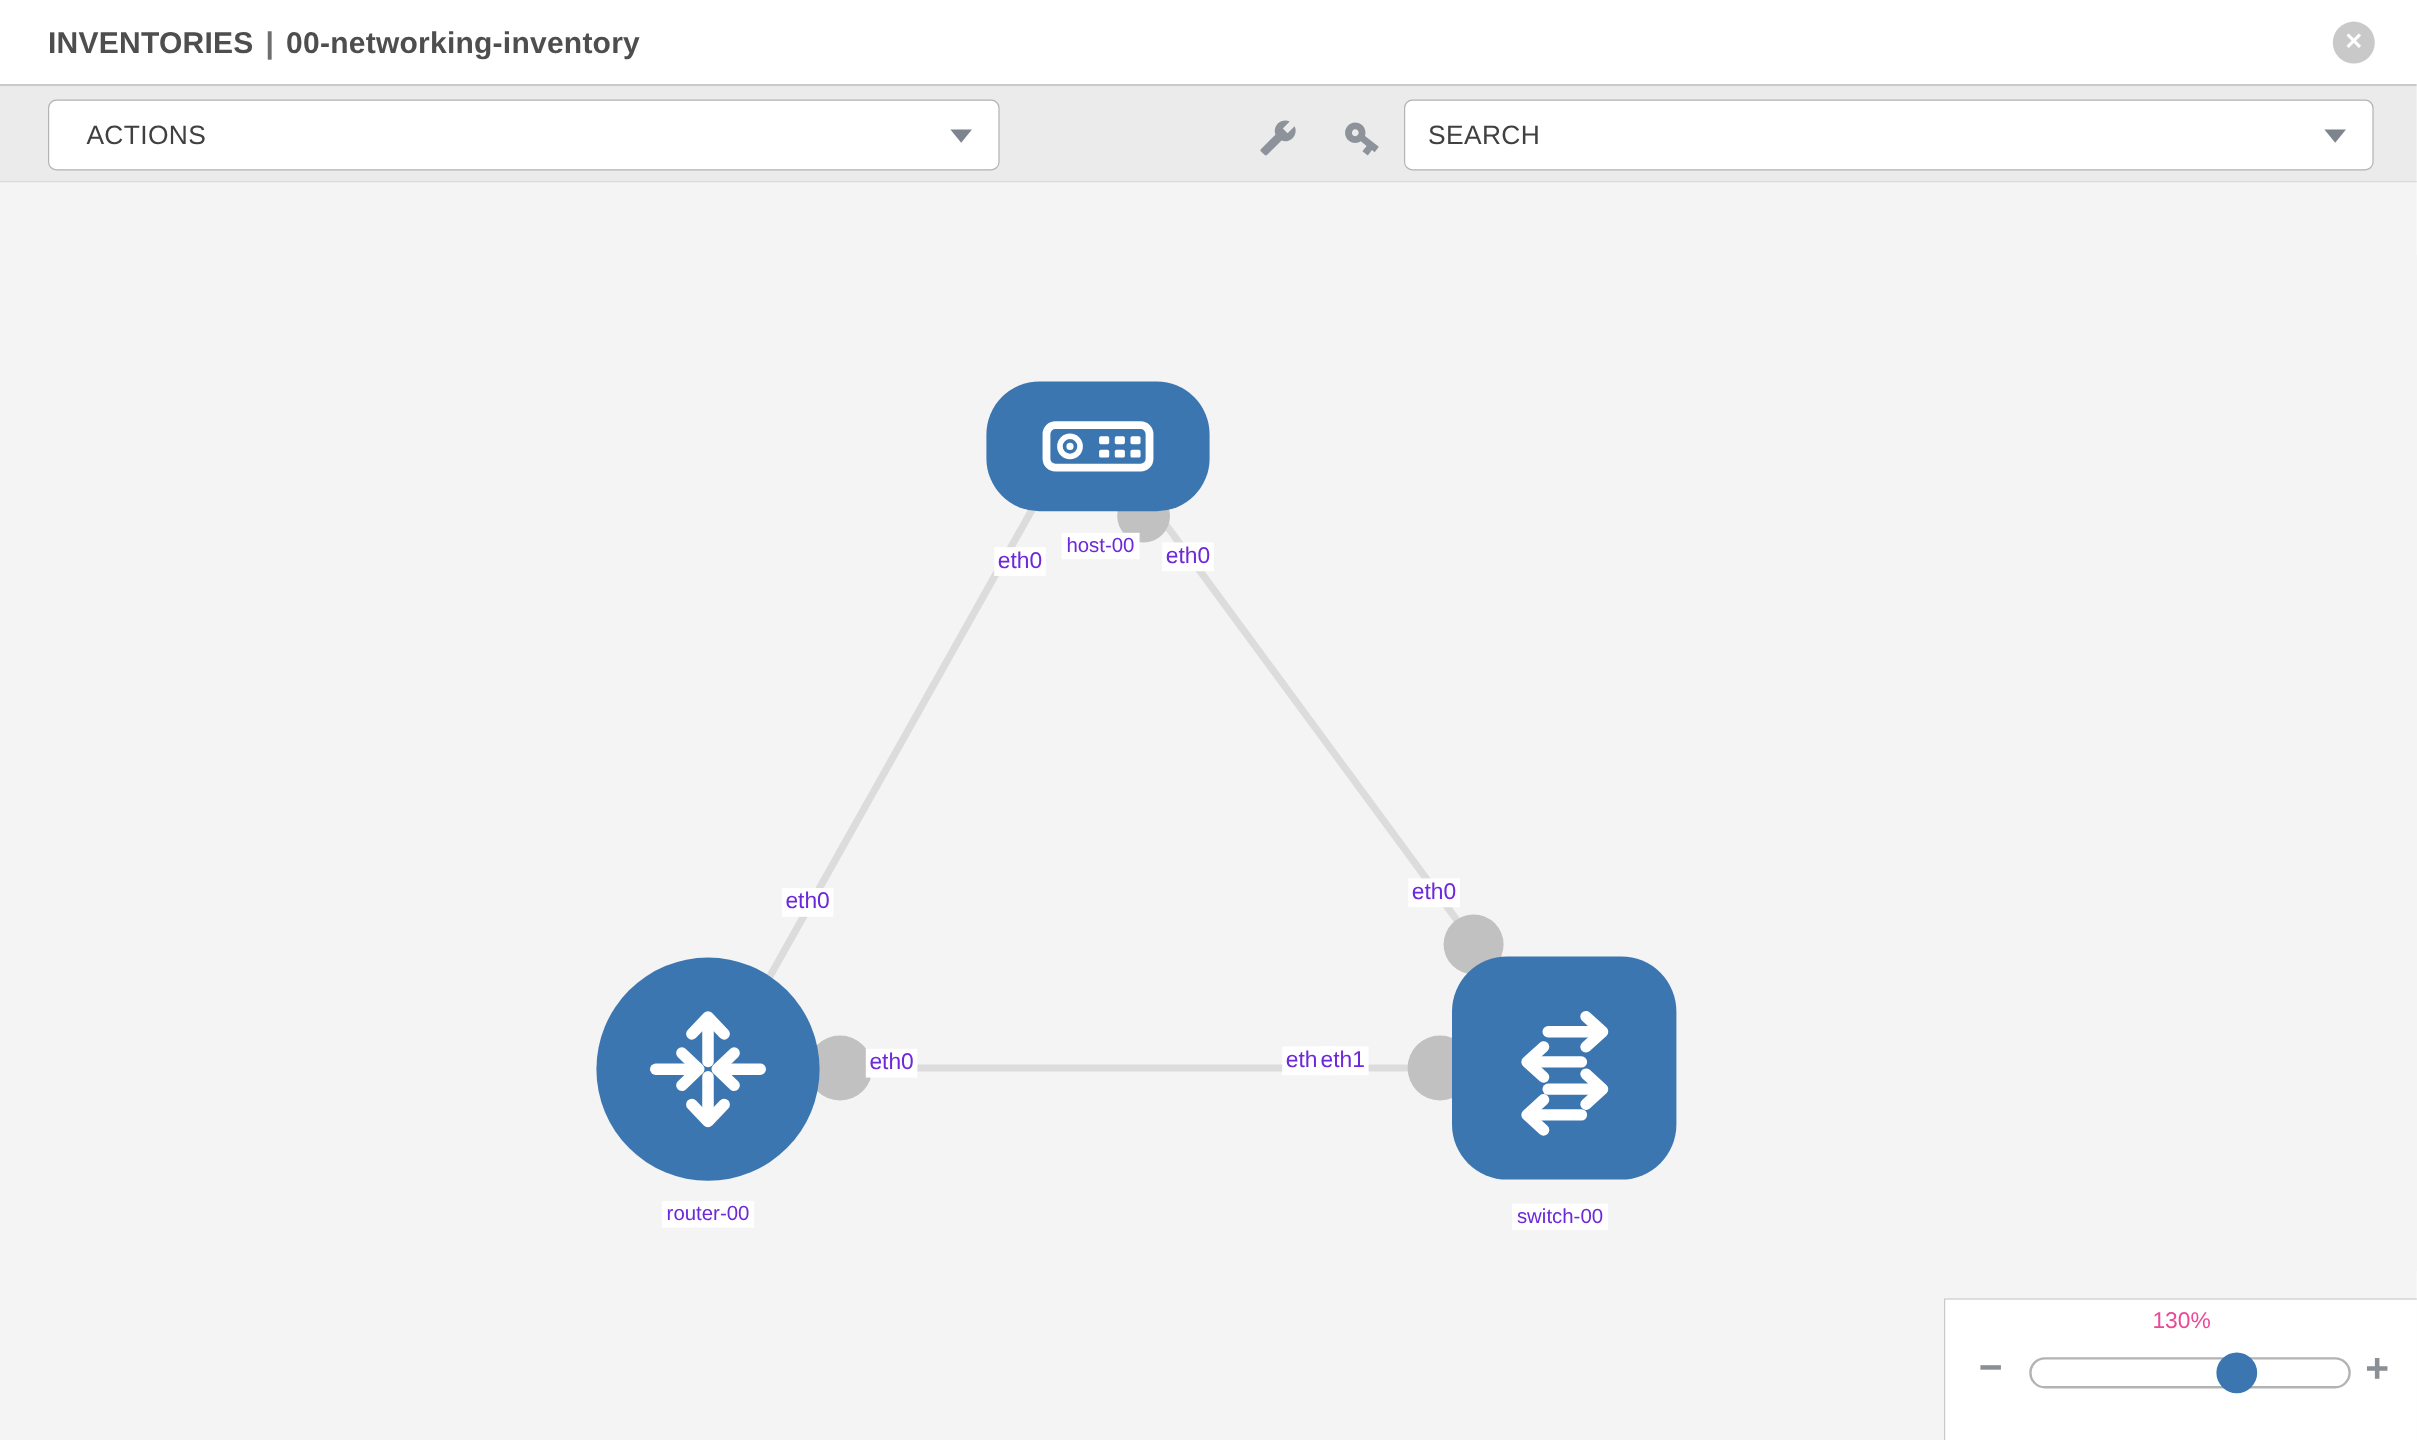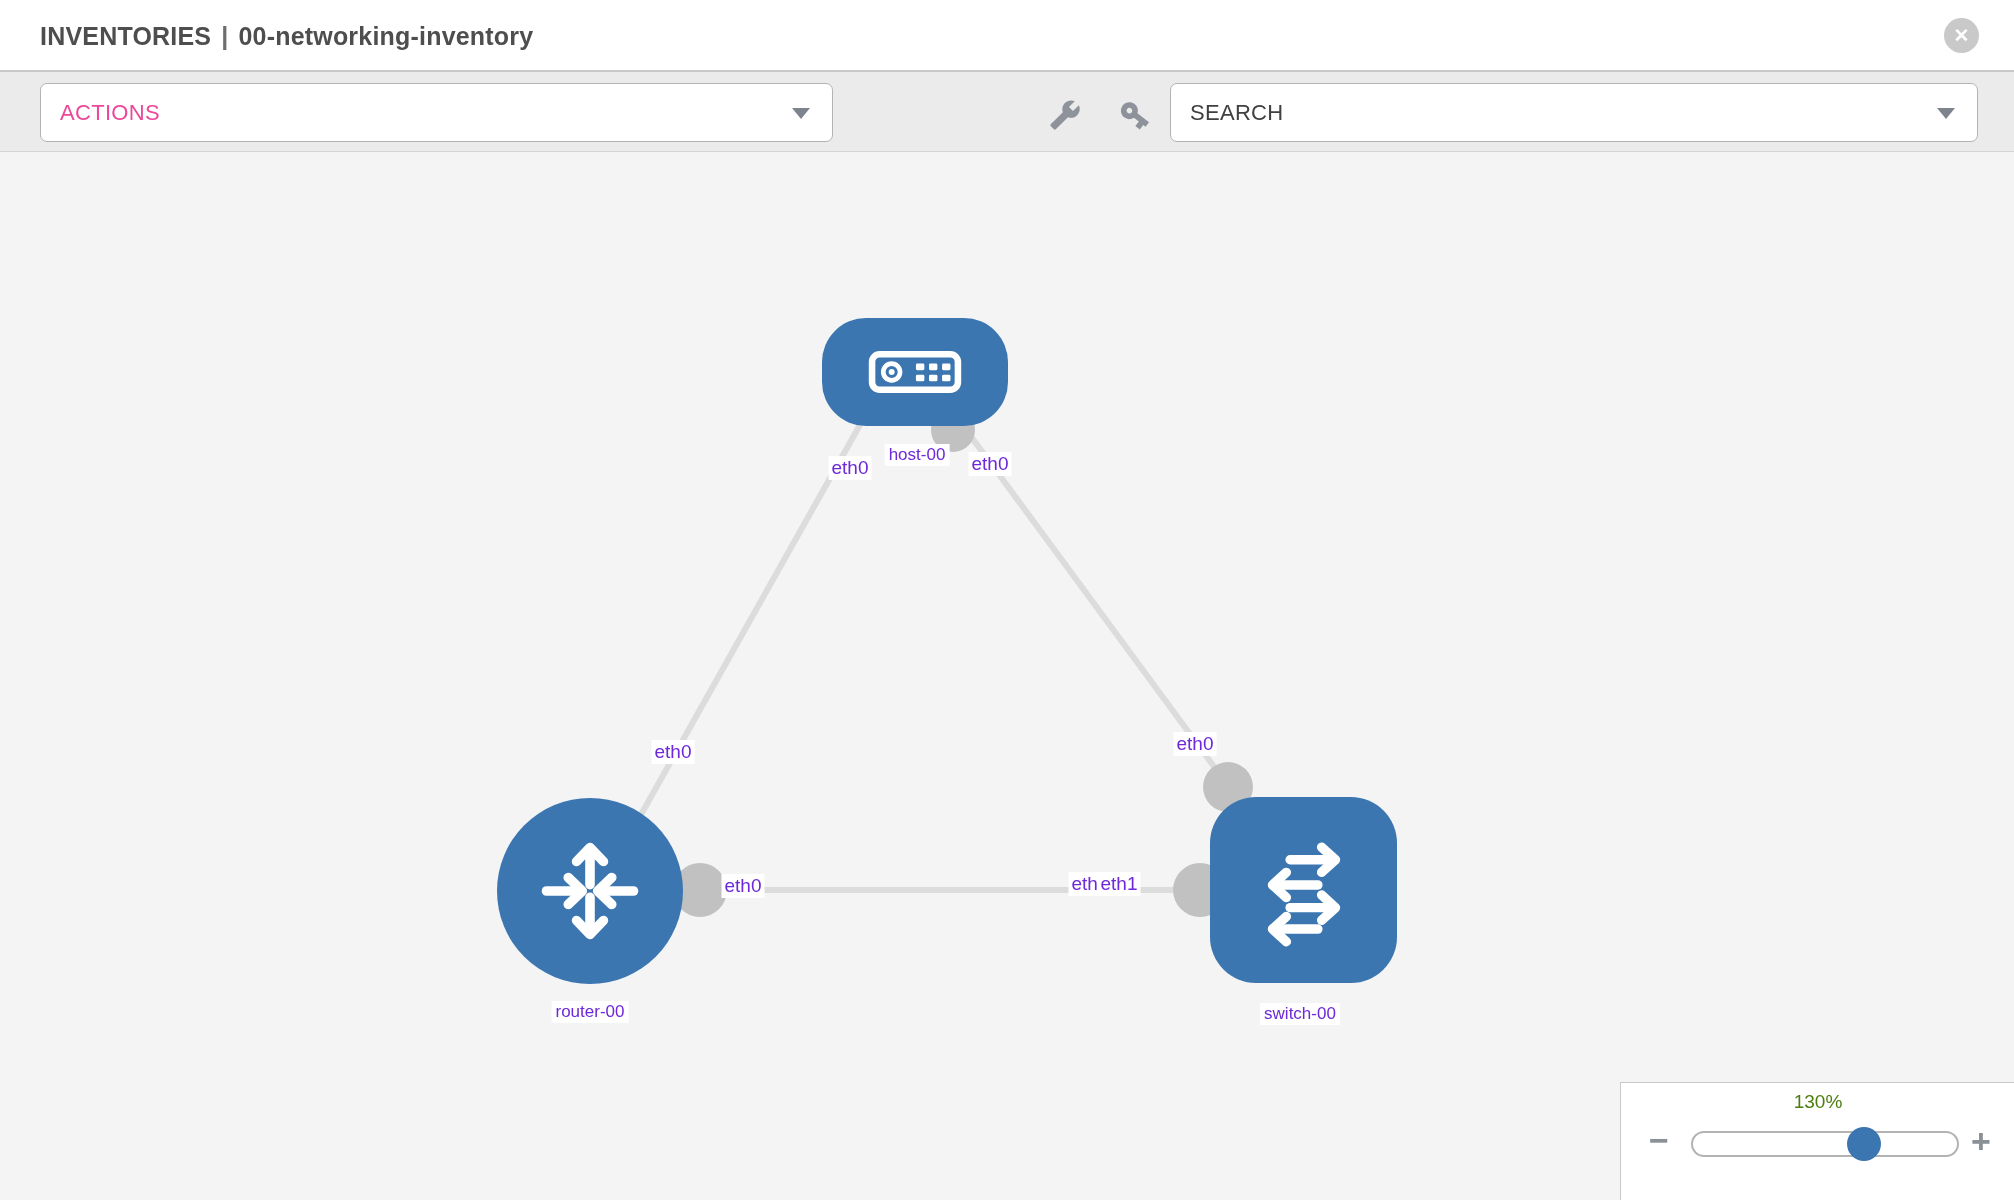--- a/index.html
+++ b/index.html
@@ -30,21 +30,21 @@
   }
   .select-box {
     position: absolute; top: 11px; height: 59px;
     background: #fff; border: 1px solid #b3b3b3; border-radius: 7px;
     display: flex; align-items: center; cursor: pointer;
   }
   .select-box .select-label {
     padding-left: 19px; font-size: 22px; letter-spacing: 0.3px;
   }
   .actions-box { left: 40px; width: 793px; }
-  .actions-box .select-label { color: #ec4899; }
+  .actions-box .select-label { color: #404040; margin-left: 12px; }
   .search-box { left: 1170px; width: 808px; }
   .search-box .select-label { color: #404040; }
   .caret {
     position: absolute; right: 22px; top: 24px; width: 0; height: 0;
     border-left: 9px solid transparent; border-right: 9px solid transparent;
     border-top: 11px solid #7d848e;
   }
   .tool-icon { position: absolute; cursor: pointer; }
   .wrench-wrap { left: 1049px; top: 27px; width: 32px; height: 32px; transform: scaleX(-1); }
   .key-wrap { left: 1118px; top: 26px; width: 34px; height: 34px; transform: rotate(38deg); }
@@ -70,21 +70,21 @@
     background: #fff; color: #6d28d9; white-space: nowrap; padding: 1px 4px;
   }
   .node-label { font-size: 17px; }
   .eth-label { font-size: 19px; padding: 1px 3px; }
 
   
   .zoom-panel {
     position: absolute; left: 1620px; top: 1082px; width: 398px; height: 130px;
     background: #fff; border: 1px solid #c9c9c9;
   }
-  .zoom-level { margin-top: 8px; text-align: center; font-size: 19px; color: #4d7c0f; width: 394px; }
+  .zoom-level { margin-top: 8px; text-align: center; font-size: 19px; color: #ec4899; width: 394px; }
   .zoom-minus, .zoom-plus {
     position: absolute; color: #8a9096; font-weight: 700; cursor: pointer;
     font-size: 34px; line-height: 34px;
   }
   .zoom-minus { left: 28px; top: 40px; }
   .zoom-plus { left: 350px; top: 41px; }
   .zoom-track {
     position: absolute; left: 70px; top: 48px; width: 268px; height: 26px;
     background: #fff; border: 2px solid #b3b3b3; border-radius: 14px; cursor: pointer;
   }

